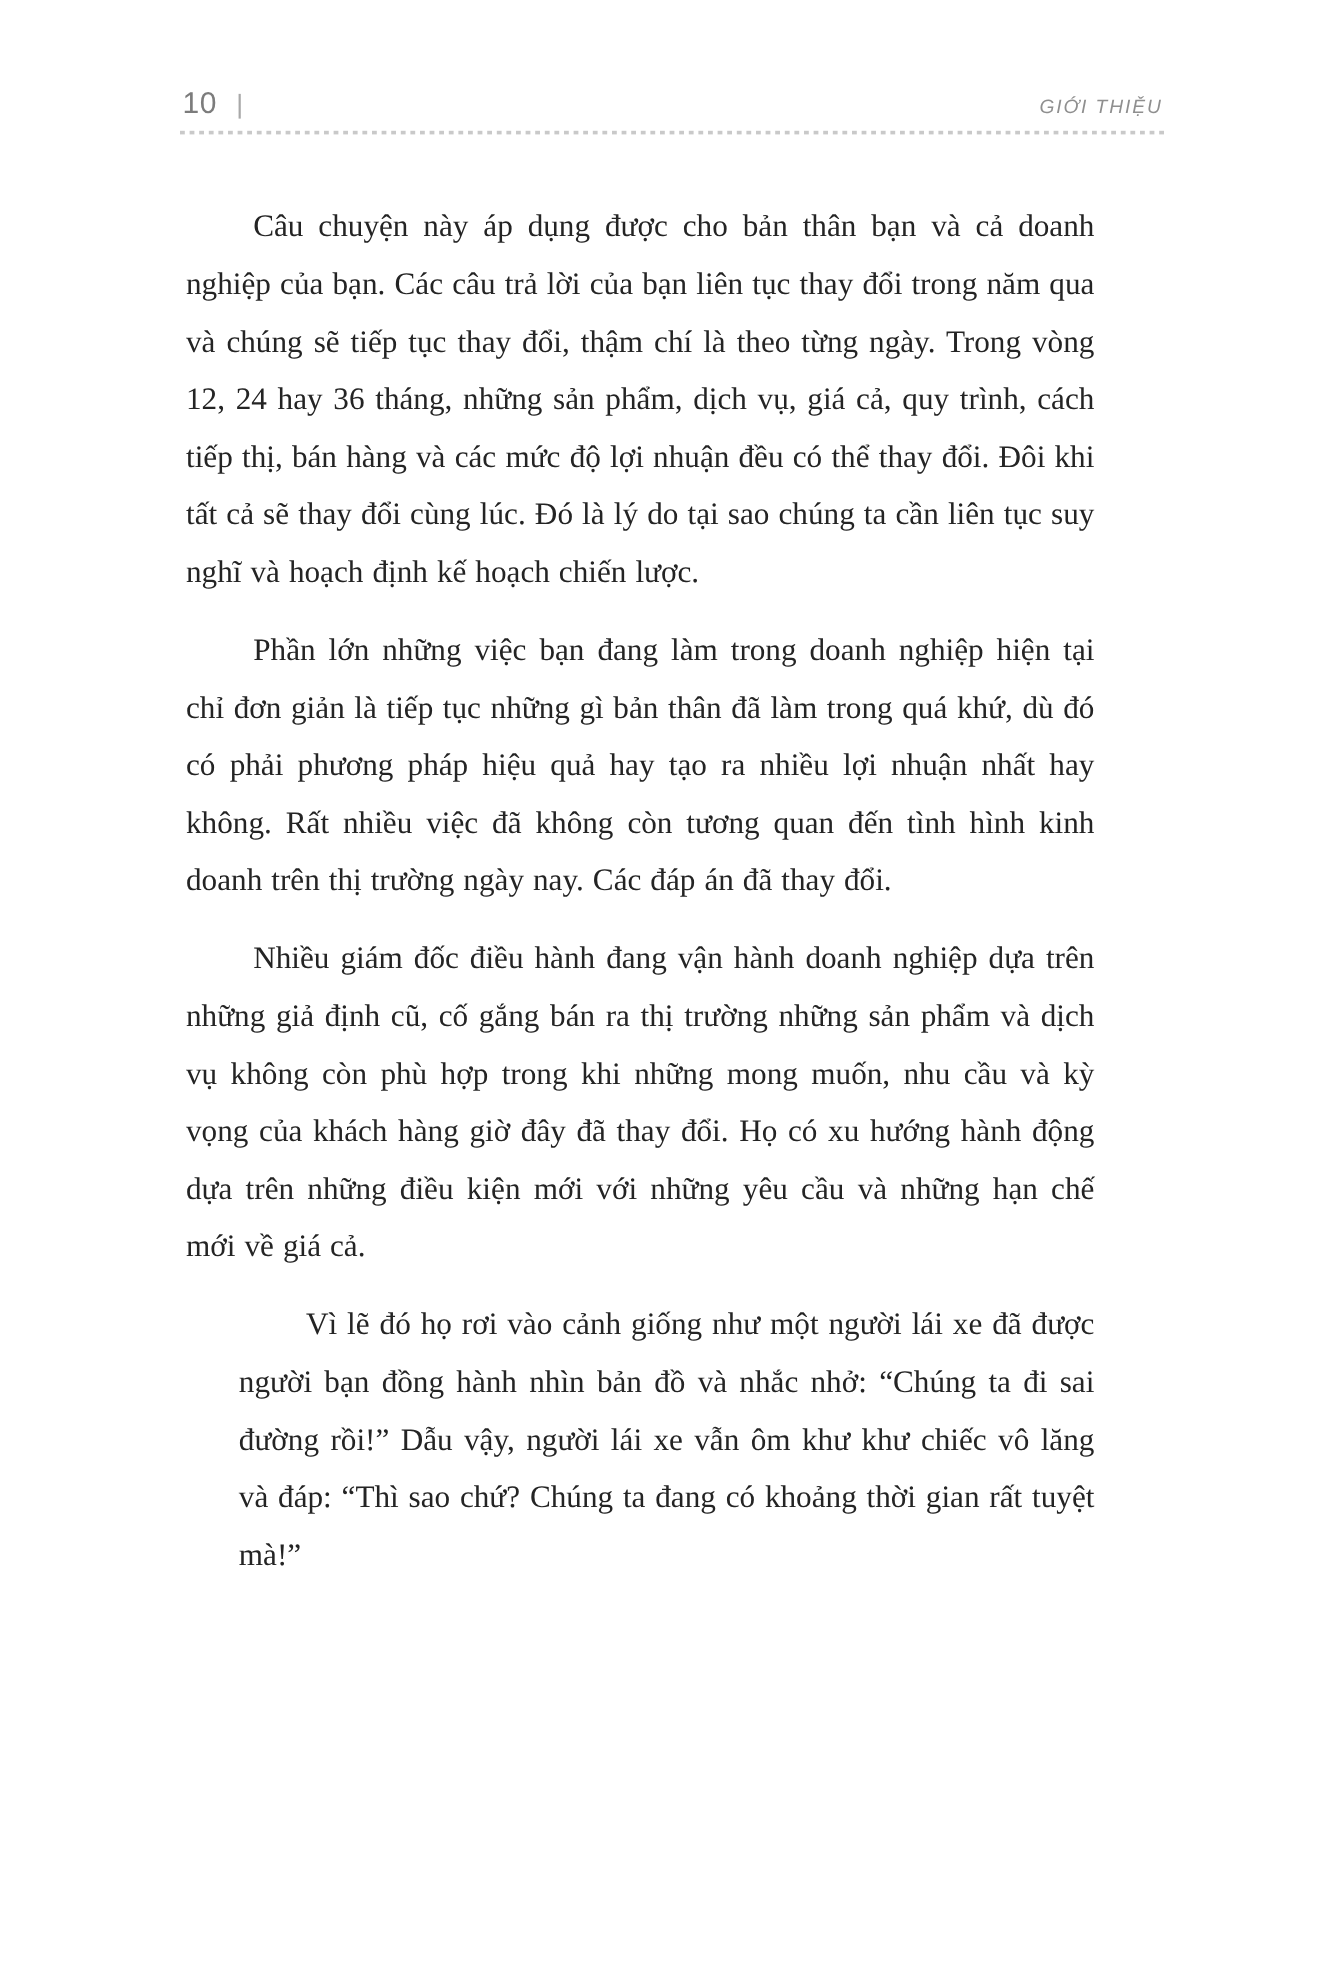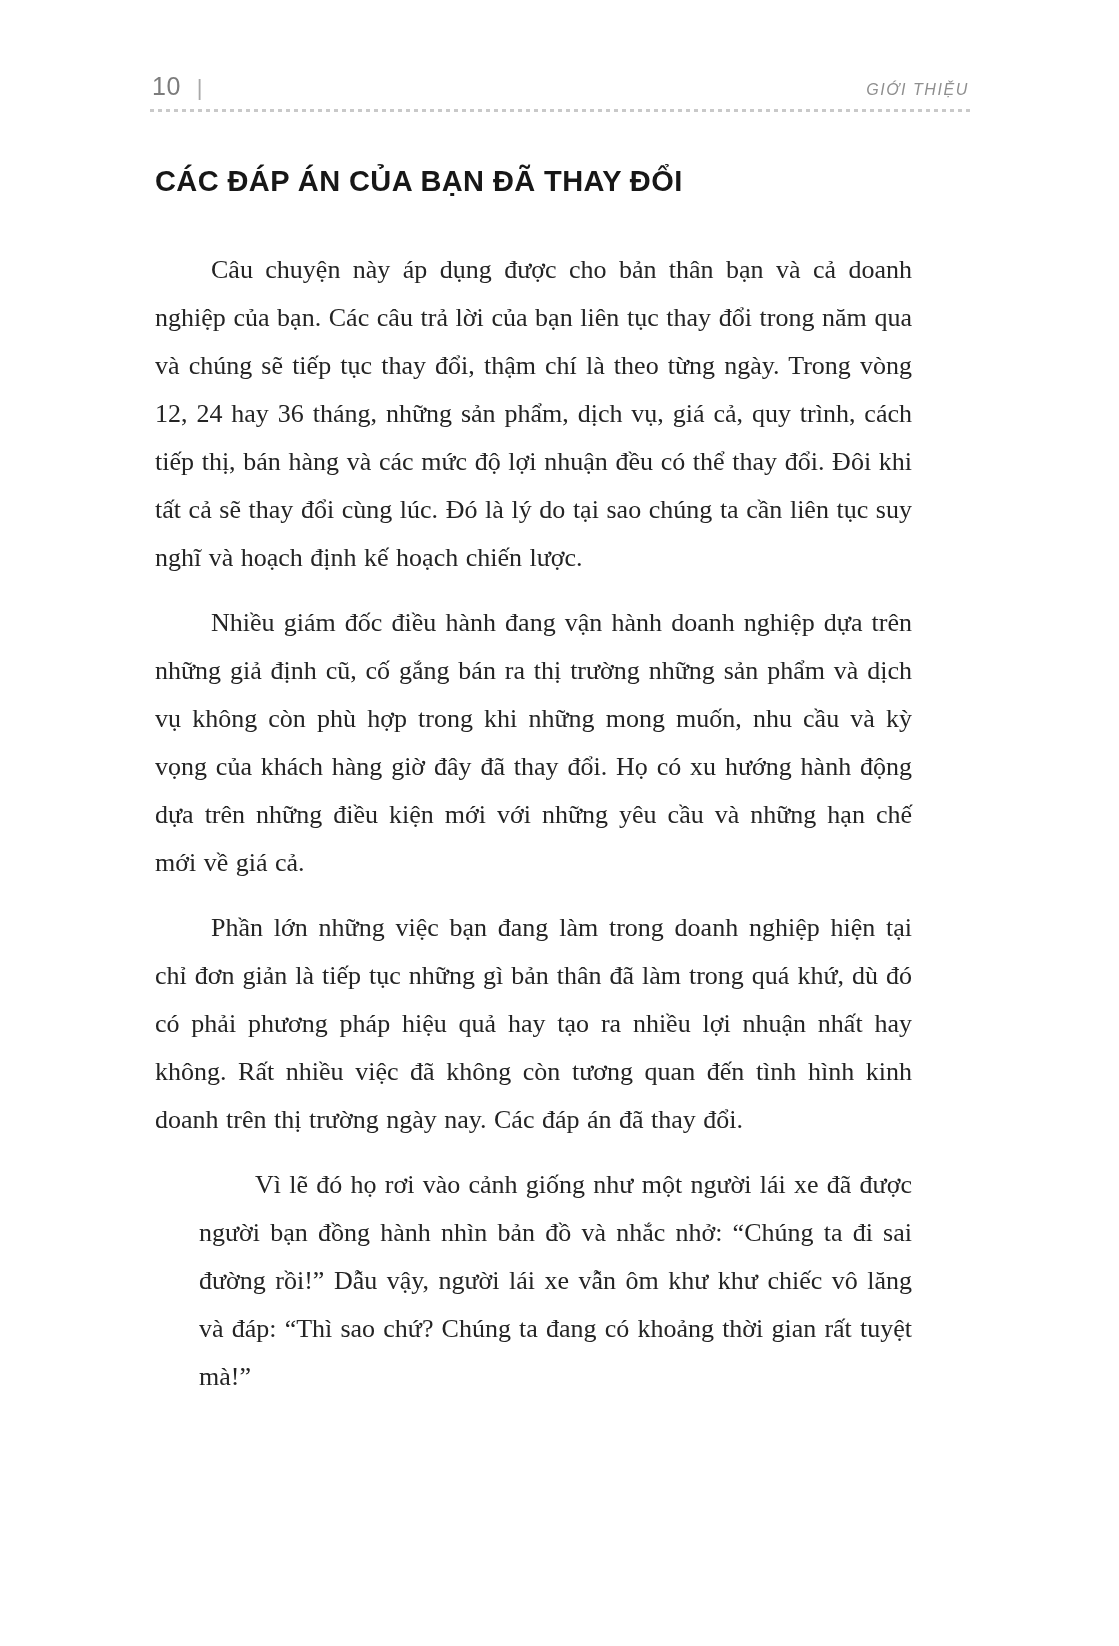--- a/index.html
+++ b/index.html
@@ -120,23 +120,22 @@
     <div class="page-number-group">
       <span class="page-number">10</span>
       <span class="header-separator">|</span>
     </div>
     <span class="header-section">GIỚI THIỆU</span>
   </div>
 
   <div class="dotted-divider"></div>
 
   <div class="content">
-    <h1 class="chapter-heading">CÁC ĐÁP ÁN CỦA BẠN ĐÃ THAY ĐỔI</h1>
 
     <div class="body-text">
       <p>Câu chuyện này áp dụng được cho bản thân bạn và cả doanh nghiệp của bạn. Các câu trả lời của bạn liên tục thay đổi trong năm qua và chúng sẽ tiếp tục thay đổi, thậm chí là theo từng ngày. Trong vòng 12, 24 hay 36 tháng, những sản phẩm, dịch vụ, giá cả, quy trình, cách tiếp thị, bán hàng và các mức độ lợi nhuận đều có thể thay đổi. Đôi khi tất cả sẽ thay đổi cùng lúc. Đó là lý do tại sao chúng ta cần liên tục suy nghĩ và hoạch định kế hoạch chiến lược.</p>
+      <p>Phần lớn những việc bạn đang làm trong doanh nghiệp hiện tại chỉ đơn giản là tiếp tục những gì bản thân đã làm trong quá khứ, dù đó có phải phương pháp hiệu quả hay tạo ra nhiều lợi nhuận nhất hay không. Rất nhiều việc đã không còn tương quan đến tình hình kinh doanh trên thị trường ngày nay. Các đáp án đã thay đổi.</p>
       <p>Nhiều giám đốc điều hành đang vận hành doanh nghiệp dựa trên những giả định cũ, cố gắng bán ra thị trường những sản phẩm và dịch vụ không còn phù hợp trong khi những mong muốn, nhu cầu và kỳ vọng của khách hàng giờ đây đã thay đổi. Họ có xu hướng hành động dựa trên những điều kiện mới với những yêu cầu và những hạn chế mới về giá cả.</p>
-      <p>Phần lớn những việc bạn đang làm trong doanh nghiệp hiện tại chỉ đơn giản là tiếp tục những gì bản thân đã làm trong quá khứ, dù đó có phải phương pháp hiệu quả hay tạo ra nhiều lợi nhuận nhất hay không. Rất nhiều việc đã không còn tương quan đến tình hình kinh doanh trên thị trường ngày nay. Các đáp án đã thay đổi.</p>
       <p>Vì lẽ đó họ rơi vào cảnh giống như một người lái xe đã được người bạn đồng hành nhìn bản đồ và nhắc nhở: “Chúng ta đi sai đường rồi!” Dẫu vậy, người lái xe vẫn ôm khư khư chiếc vô lăng và đáp: “Thì sao chứ? Chúng ta đang có khoảng thời gian rất tuyệt mà!”</p>
     </div>
   </div>
 
 </div>
 
 </body></html>

